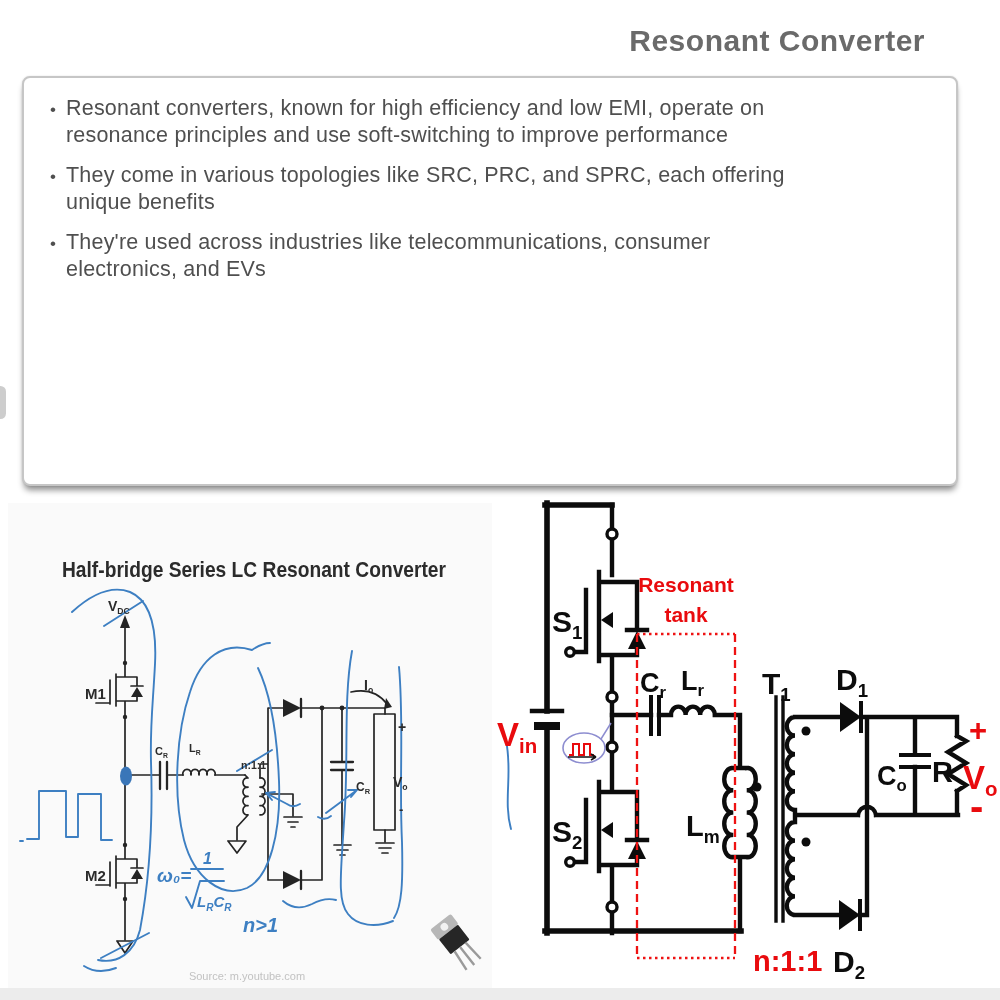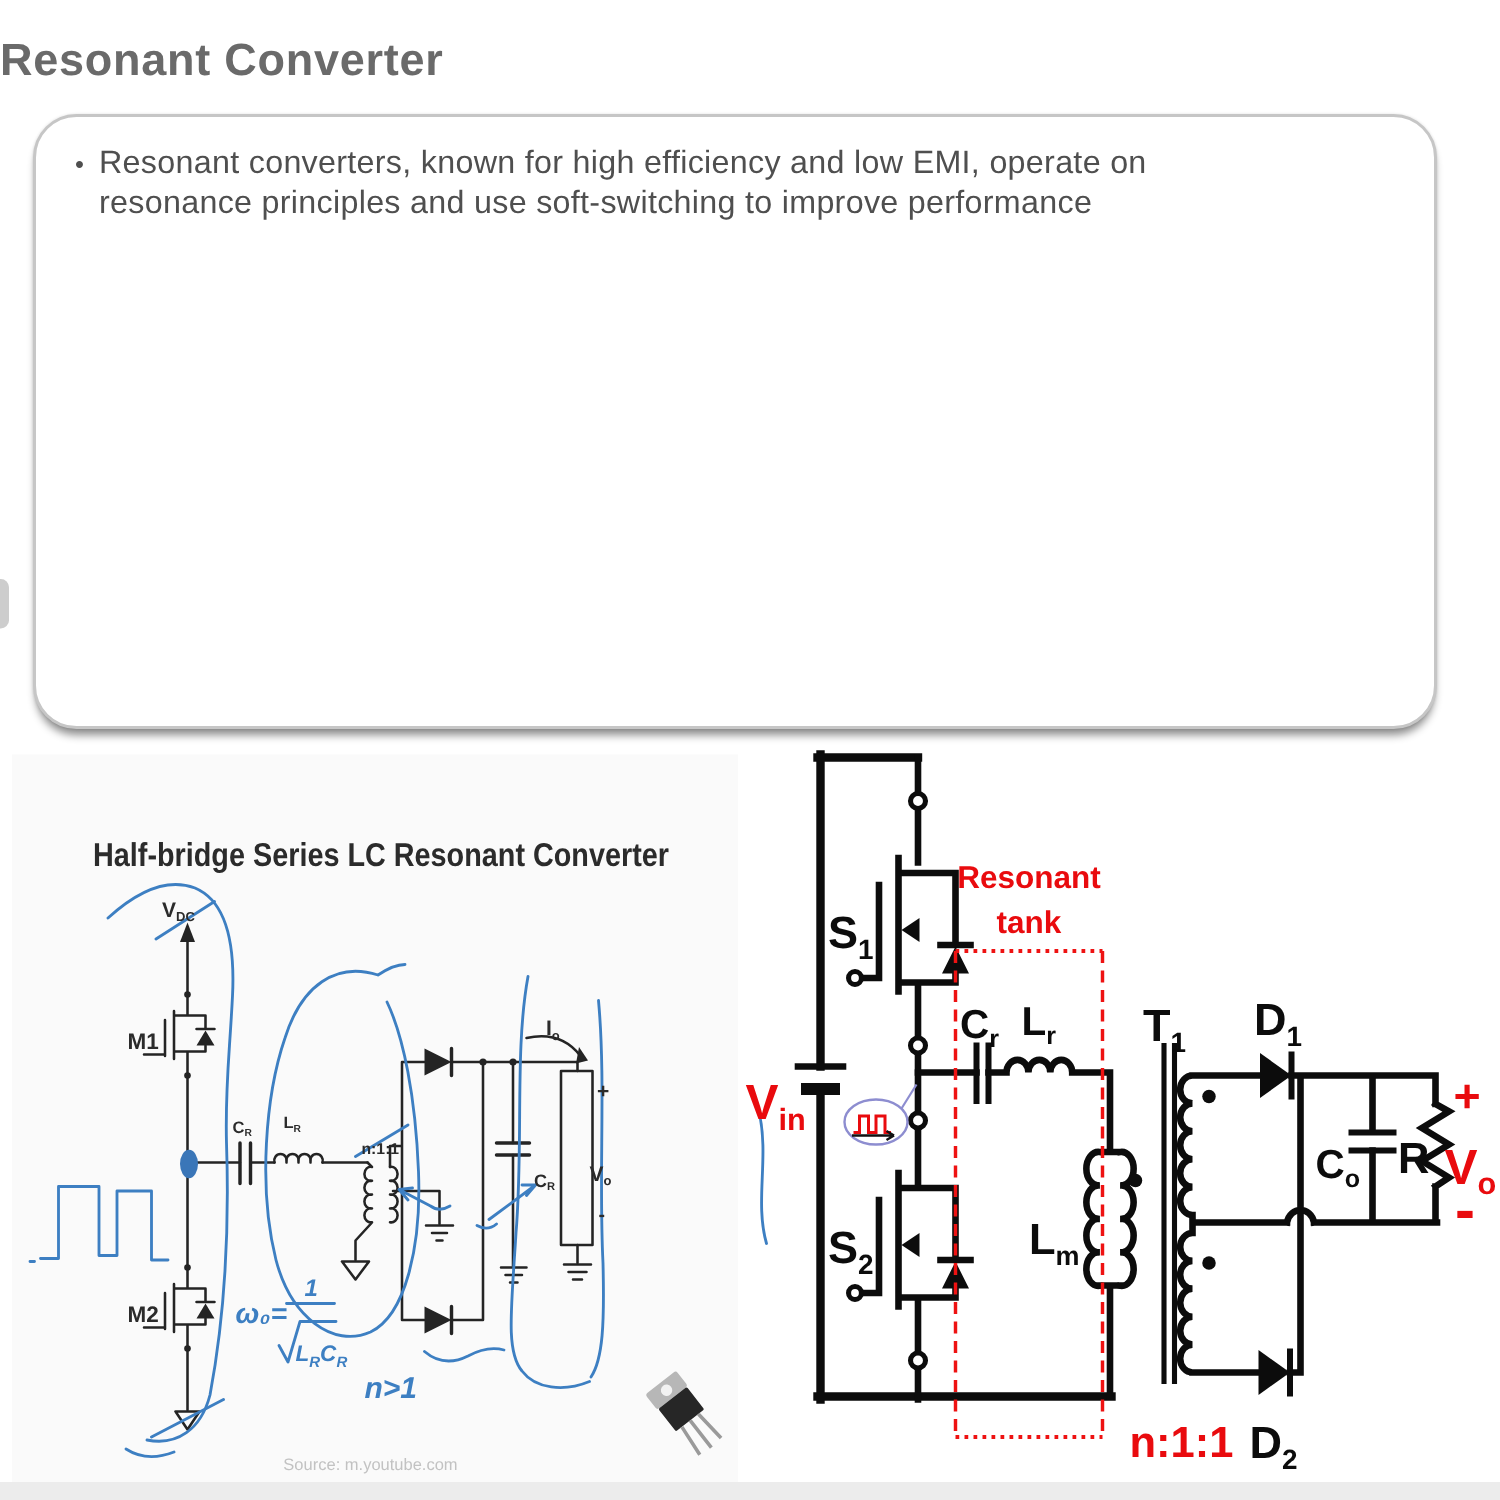--- a/index.html
+++ b/index.html
@@ -1,26 +1,26 @@
 <!DOCTYPE html>
 <html><head>
 <meta charset="utf-8">
 <style>
   html,body{margin:0;padding:0;}
   body{
     width:1000px;height:1000px;position:relative;background:#ffffff;
     font-family:"Liberation Sans", sans-serif;overflow:hidden;
   }
   .page-title{
-    position:absolute;top:24px;left:0;width:925px;text-align:left;
+    position:absolute;top:24px;left:0;width:925px;text-align:right;
     font-size:30px;font-weight:bold;color:#6a6a6a;letter-spacing:.5px;
   }
   .summary-card{
     position:absolute;left:22px;top:76px;width:936px;height:410px;
-    box-sizing:border-box;background:#fff;border:2px solid #c6c6c6;border-radius:29px;
+    box-sizing:border-box;background:#fff;border:2px solid #c6c6c6;border-radius:8px;
     box-shadow:0 6px 6px -2px rgba(0,0,0,.45), 0 0 2px rgba(0,0,0,.12);
     padding:6px 26px 0 12px;
   }
   .summary-card ul{margin:0;padding:0;list-style:none;}
   .summary-card li{
     position:relative;margin:11px 0 13px 0;padding-left:30px;
     font-size:21.5px;line-height:27px;color:#4f4f4f;white-space:pre-line;letter-spacing:.2px;
   }
   .summary-card li::before{
     content:"•";position:absolute;left:14px;top:1px;font-size:17px;color:#4f4f4f;
@@ -55,20 +55,24 @@
 </style>
 </head>
 <body>
 
 <div class="page-title">Resonant Converter</div>
 
 <div class="summary-card">
   <ul>
     <li>Resonant converters, known for high efficiency and low EMI, operate on
 resonance principles and use soft-switching to improve performance</li>
+    <li>They come in various topologies like SRC, PRC, and SPRC, each offering
+unique benefits</li>
+    <li>They're used across industries like telecommunications, consumer
+electronics, and EVs</li>
   </ul>
 </div>
 
 <div class="edge-artifact"></div>
 
 <svg id="diagram-svg" viewBox="0 500 1000 500">
 
   <g>
     <rect x="8" y="503" width="484" height="486" fill="#fafafa"></rect>
 

